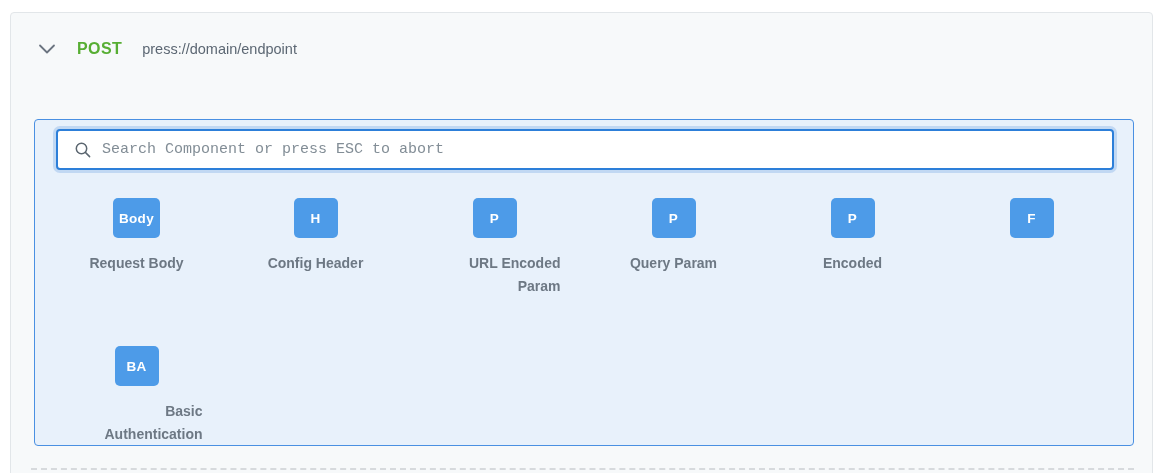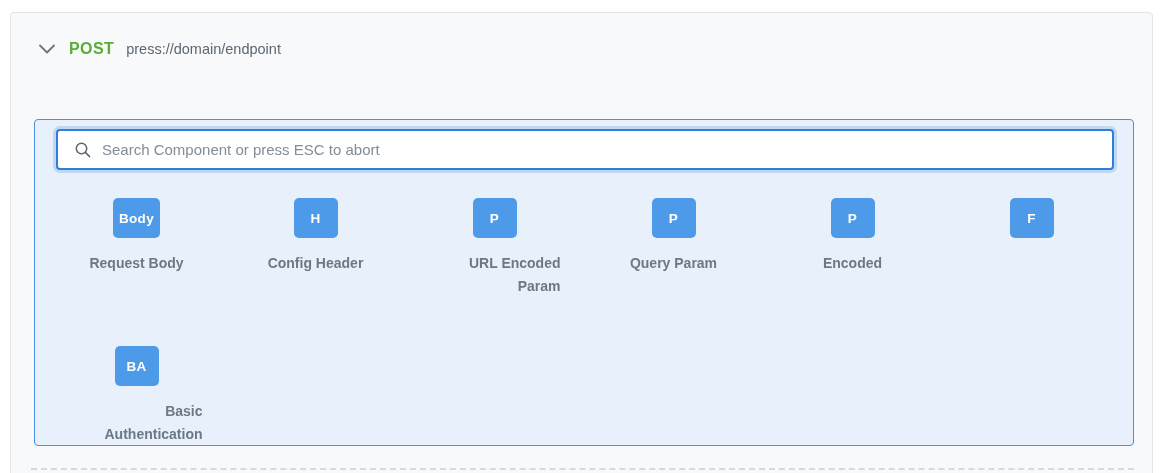--- a/index.html
+++ b/index.html
@@ -15,20 +15,21 @@
     width: 1143px; height: 520px; 
     background: #f7f9fa;
     border: 1px solid #e2e6e9;
     border-radius: 4px;
   }
   .request-header {
     display: flex;
     align-items: center;
     margin: 26px 0 0 26px;
     height: 20px;
+    gap: 8px;
   }
   .chevron {
     display: inline-flex;
     align-items: center;
     justify-content: center;
     width: 20px; height: 20px;
     cursor: pointer;
   }
   .method {
     margin-left: 12px;
@@ -63,21 +64,21 @@
   }
   .search-icon {
     display: inline-flex;
     align-items: center;
     margin: 0 10px 0 16px;
   }
   .search-box input {
     flex: 1;
     border: none;
     outline: none;
-    font-family: Liberation Sans, sans-serif;
+    font-family: Liberation Mono, monospace;
     font-size: 15px;
     color: #3c4650;
     background: transparent;
     padding-right: 8px;
   }
   .search-box input::placeholder { color: #828d96; opacity: 1; }
   .grid {
     display: grid;
     grid-template-columns: repeat(6, 1fr);
     row-gap: 48px;

